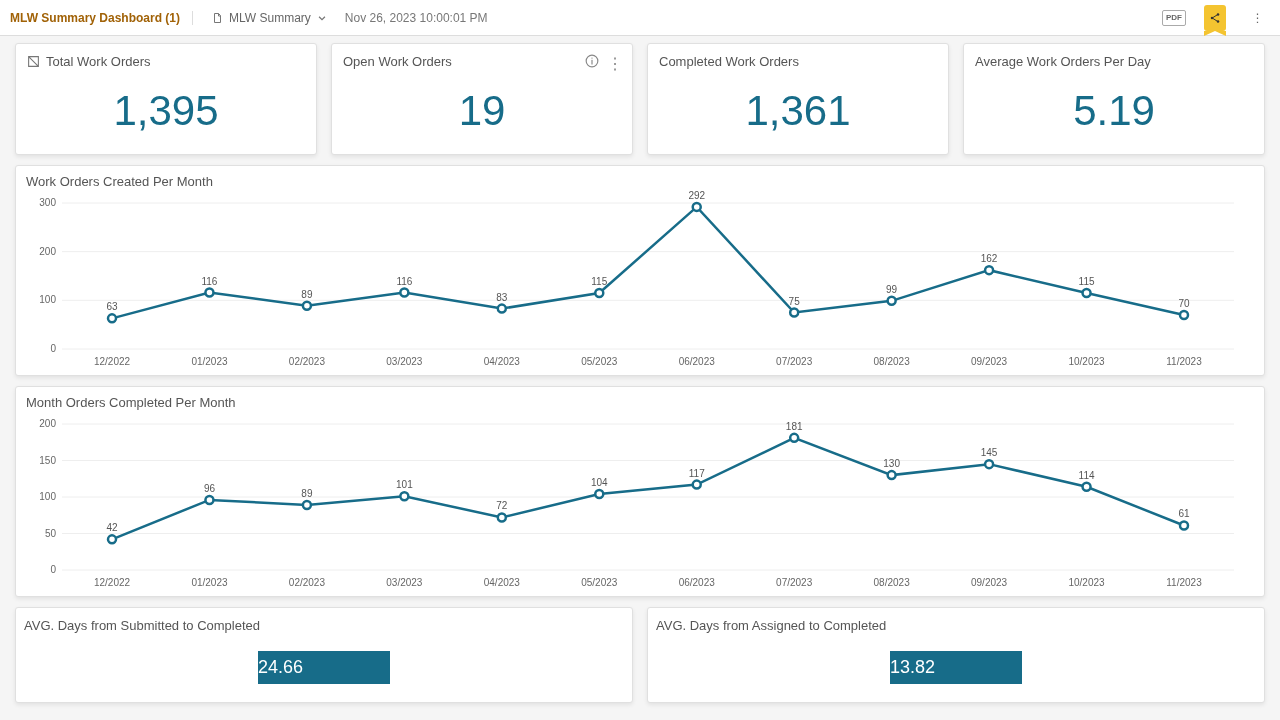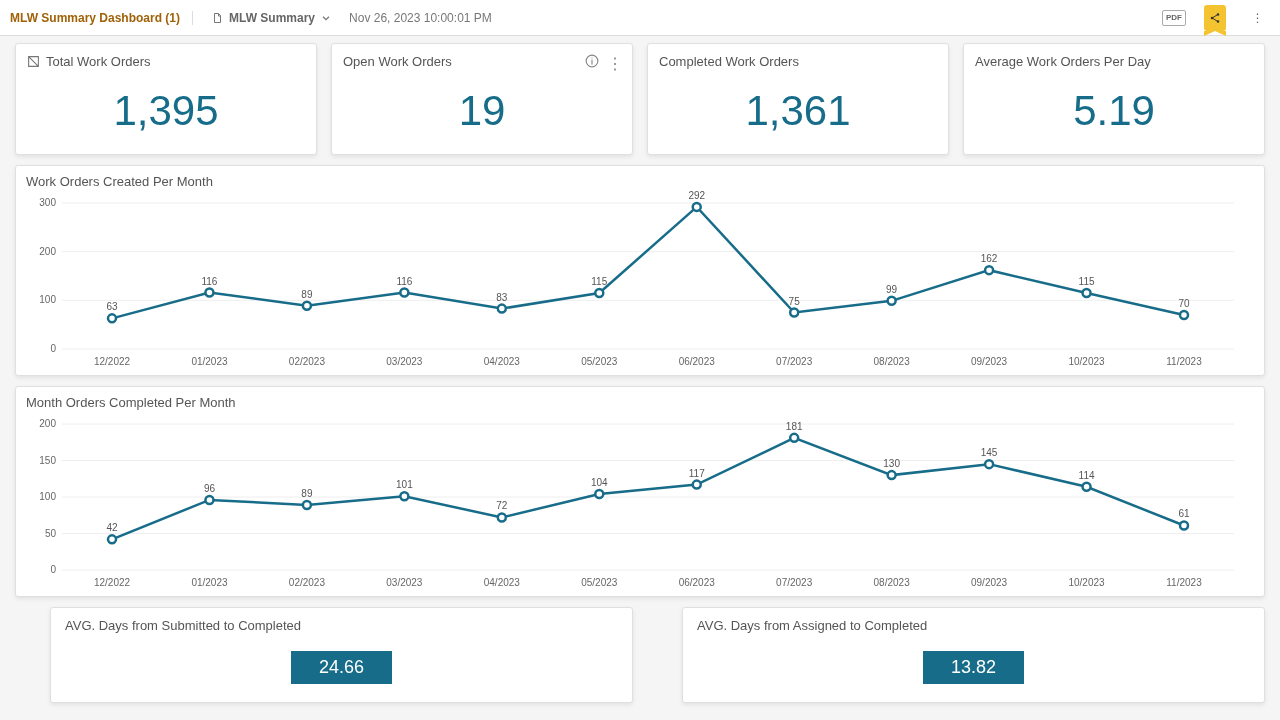--- a/index.html
+++ b/index.html
@@ -1,38 +1,38 @@
 <!DOCTYPE html>
 <html><head>
 <meta charset="utf-8">
 <style>
   * { box-sizing: border-box; margin: 0; padding: 0; }
   html, body { width: 1280px; height: 720px; font-family: 'Segoe UI', Arial, sans-serif; background: #f5f5f5; color: #555; overflow: hidden; }
   .header { height: 36px; background: #fff; border-bottom: 1px solid #ddd; display: flex; align-items: center; padding: 0 10px; font-size: 12px; gap: 18px; }
   .header .title { font-weight: 600; color: #a16207; padding-right: 12px; border-right: 1px solid #ddd; }
-  .header .selector { display: flex; align-items: center; gap: 6px; color: #666; cursor: pointer; font-weight: bold; }
+  .header .selector { display: flex; align-items: center; gap: 6px; color: #666; cursor: pointer; }
   .header .timestamp { color: #777; }
   .header .spacer { flex: 1; }
   .header .icon-btn { width: 26px; height: 26px; display: flex; align-items: center; justify-content: center; cursor: pointer; color: #666; border-radius: 3px; }
   .header .share { background: #f4c430; position: relative; width: 22px; height: 26px; }
   .header .share::after { content:""; position:absolute; bottom:-5px; left:0; border-left:11px solid #f4c430; border-right:11px solid #f4c430; border-bottom:5px solid transparent; }
   .board { padding: 7px 15px; display: flex; flex-direction: column; gap: 10px; }
   .kpi-row { display: flex; gap: 14px; }
   .card { background: #fff; border: 1px solid #e0e0e0; border-radius: 3px; box-shadow: 0 2px 4px rgba(0,0,0,0.08); }
   .kpi { flex: 1; height: 112px; padding: 10px 11px; position: relative; }
   .kpi .label { font-size: 13px; color: #555; display: flex; align-items: center; gap: 6px; }
   .kpi .value { font-size: 42px; color: #176c89; text-align: center; margin-top: 18px; font-weight: 400; }
   .kpi .actions { position: absolute; top: 10px; right: 10px; display: flex; gap: 8px; color: #888; }
   .chart-card { padding: 8px 10px 4px 10px; }
   .chart-card .ctitle { font-size: 13px; color: #555; margin-bottom: 2px; }
   svg.line { width: 100%; display: block; }
   .metric-row { display: flex; gap: 14px; }
-  .metric { flex: 1; padding: 10px 14px; margin-left: 35px; }
+  .metric { flex: 1; padding: 10px 8px; }
   .metric .mlabel { font-size: 13px; color: #555; }
-  .metric .mvalue { margin: 18px auto 8px auto; width: 101px; background: #176c89; color: #fff; text-align: center; padding: 6px 0; font-size: 18px; }
+  .metric .mvalue { margin: 18px auto 8px auto; width: 132px; background: #176c89; color: #fff; padding: 6px 0; font-size: 18px; }
   .axis-text { font-size: 10px; fill: #666; }
   .pt-label { font-size: 10px; fill: #555; }
   .grid { stroke: #eee; stroke-width: 1; }
   .series { stroke: #176c89; stroke-width: 2.5; fill: none; }
   .pt { fill: #fff; stroke: #176c89; stroke-width: 2.5; }
   .dots-icon { letter-spacing: -1px; }
 </style>
 </head>
 <body>
 

